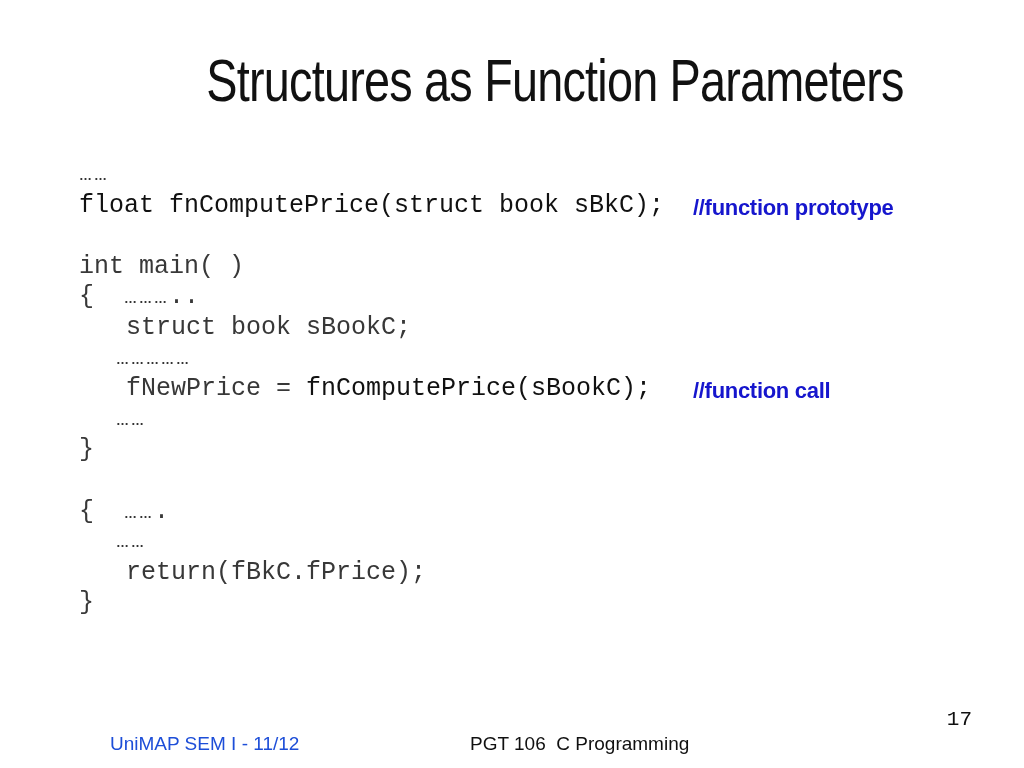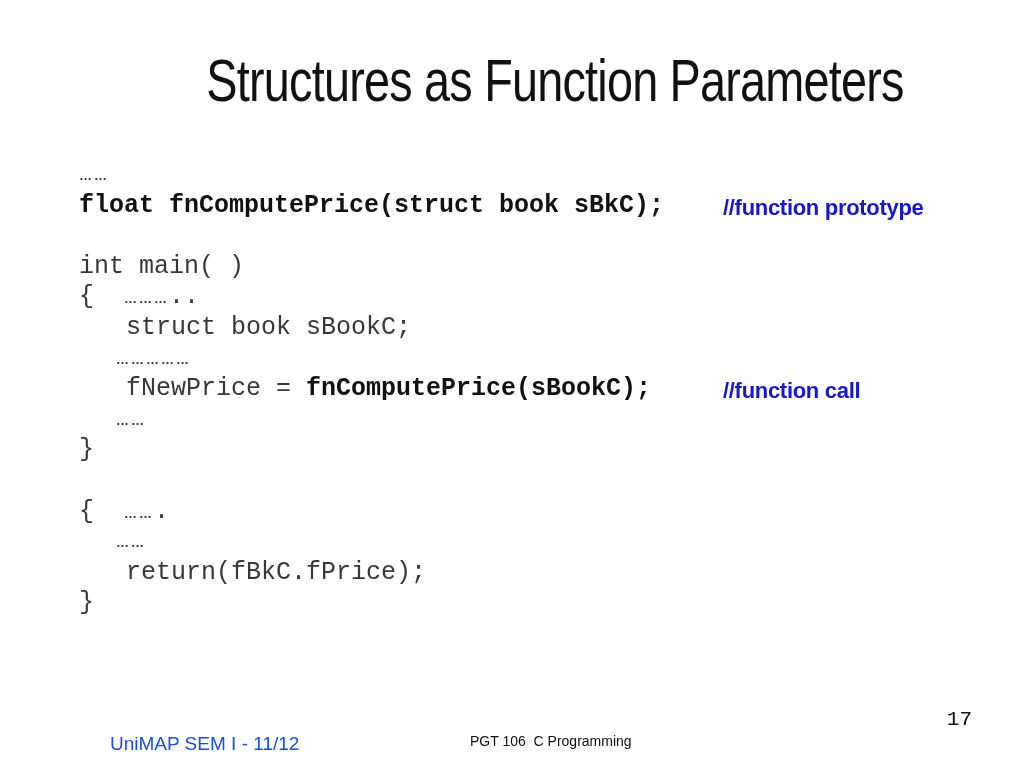--- a/index.html
+++ b/index.html
@@ -19,41 +19,40 @@
     font-family:"Liberation Sans", sans-serif;
     font-size:60px; font-weight:400;
     color:var(--title-color,#111);
   }
   .title-inner { display:inline-block; transform:scaleX(0.78); transform-origin:center; letter-spacing:-1px; }
 
   .code { position:absolute; left:79px; top:160px; width:900px; }
   .cline { height:30.6px; line-height:30.6px; position:relative; white-space:pre; }
   .seg { font-family:"Liberation Mono","DejaVu Sans Mono",monospace; font-size:25px; }
   .seg.normal { font-weight:400; color:var(--code-normal,#383838); }
-  .seg.bold   { font-weight:700; color:var(--code-bold,#111); }
+  .seg.bold   { font-weight:400; color:var(--code-bold,#111); }
   .seg.dots {
     font-family:"Liberation Sans",sans-serif;
     font-size:13px; font-weight:700; letter-spacing:2px; color:#333;
   }
   .comment {
     position:absolute; left:614px; top:2px;
     font-family:"Liberation Sans",sans-serif;
     font-size:22px; font-weight:700; letter-spacing:-0.3px;
     color:var(--comment-blue,#1616cd);
     white-space:nowrap;
-    margin-left:30px;
   }
 
   .footer-left {
     position:absolute; left:110px; top:733px;
     font-size:19px; color:#1d4ed8;
   }
   .footer-center {
     position:absolute; left:470px; top:733px;
-    font-size:14px; color:#101010; white-space:pre;
+    font-size:19px; color:#101010; white-space:pre;
   }
   .page-number {
     position:absolute; right:52px; top:708px;
     font-family:Liberation Mono, monospace;
     font-size:21px; color:#101010;
   }
 </style>
 </head>
 <body>
 

